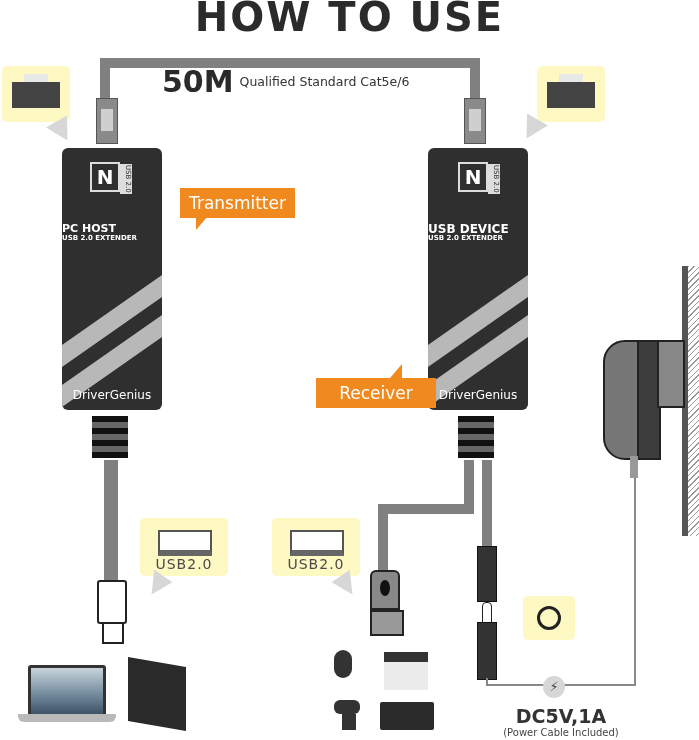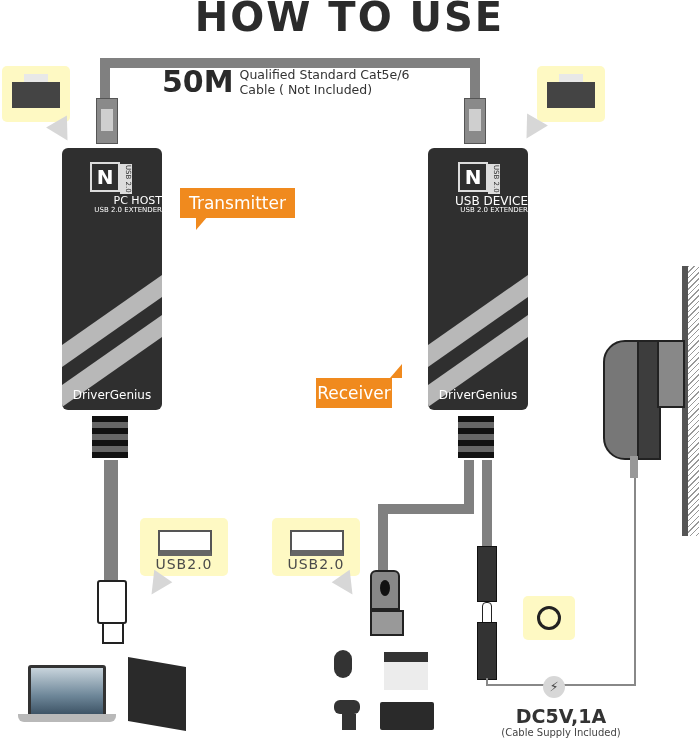--- a/index.html
+++ b/index.html
@@ -6,21 +6,21 @@
   body{width:699px;height:740px;position:relative;overflow:hidden;font-family:"DejaVu Sans",sans-serif;}
   .abs{position:absolute;}
   .title{left:0;top:-6px;width:699px;text-align:center;font-size:40px;font-weight:bold;letter-spacing:2px;color:#2b2b2b;}
   .cable{background:#808080;position:absolute;}
   .bigm{font-weight:bold;font-size:30px;color:#2a2a2a;}
   .small{font-size:12.5px;color:#333;line-height:15px;}
   .device{position:absolute;background:#2f2f2f;border-radius:6px;overflow:hidden;}
   .stripe{position:absolute;background:#b8b8b8;width:260px;height:18px;transform:rotate(-35deg);}
   .nlogo{position:absolute;width:26px;height:26px;border:2px solid #ddd;color:#fff;font-size:20px;font-weight:bold;text-align:center;line-height:26px;}
   .usbv{position:absolute;width:12px;height:30px;background:#ddd;color:#2f2f2f;font-size:7px;writing-mode:vertical-rl;text-align:center;}
-  .dlabel{position:absolute;width:100%;text-align:right;color:#fff;font-weight:normal;}
+  .dlabel{position:absolute;width:100%;text-align:left;color:#fff;font-weight:bold;margin-top:28px;}
   .brand{position:absolute;width:100%;text-align:center;color:#fff;font-size:12px;}
   .strain{position:absolute;}
   .strain div{height:6px;}
   .orange{position:absolute;background:#f08a1e;color:#fff;font-size:17px;text-align:center;}
   .bubble{position:absolute;background:#fef9c3;border-radius:5px;}
   .usbtext{position:absolute;width:100%;text-align:center;font-size:14px;color:#4a4a4a;letter-spacing:1px;}
   .rj{position:absolute;background:#444;}
 </style>
 </head>
 <body>
@@ -28,21 +28,20 @@
 <div class="abs title">HOW TO USE</div>
 
 <div class="cable" style="left:100px;top:58px;width:380px;height:10px;"></div>
 <div class="cable" style="left:100px;top:58px;width:10px;height:44px;"></div>
 <div class="cable" style="left:470px;top:58px;width:10px;height:44px;"></div>
 
 <div class="abs" style="left:162px;top:64px;display:flex;align-items:center;gap:6px;">
   <span class="bigm">50M</span>
   <div class="small">
     <div>Qualified Standard Cat5e/6</div>
-    <div>Cable ( Not Included)</div>
   </div>
 </div>
 
 <div class="abs" style="left:96px;top:98px;width:20px;height:44px;background:#8a8a8a;border:1px solid #555;">
   <div style="margin:10px 4px;height:22px;background:#cfcfcf;"></div>
 </div>
 <div class="abs" style="left:464px;top:98px;width:20px;height:44px;background:#8a8a8a;border:1px solid #555;">
   <div style="margin:10px 4px;height:22px;background:#cfcfcf;"></div>
 </div>
 
@@ -92,21 +91,21 @@
     <div style="background:#111;"></div>
     <div style="background:#666;"></div>
     <div style="background:#111;"></div>
     <div style="background:#666;"></div>
     <div style="background:#111;"></div>
 </div>
 
 <div class="orange" style="left:180px;top:188px;width:115px;height:30px;line-height:30px;">Transmitter</div>
 <div class="abs" style="left:196px;top:216px;border-left:0 solid transparent;border-right:12px solid transparent;border-top:14px solid #f08a1e;"></div>
 
-<div class="orange" style="left:316px;top:378px;width:76px;height:30px;line-height:30px;">Receiver</div>
+<div class="orange" style="left:316px;top:378px;width:120px;height:30px;line-height:30px;">Receiver</div>
 <div class="abs" style="left:390px;top:364px;border-left:12px solid transparent;border-bottom:14px solid #f08a1e;"></div>
 
 <div class="cable" style="left:104px;top:460px;width:14px;height:120px;"></div>
 <div class="abs" style="left:97px;top:580px;width:26px;height:40px;background:#fff;border:2px solid #222;border-radius:3px;"></div>
 <div class="abs" style="left:102px;top:622px;width:18px;height:20px;border:2px solid #222;border-top:0;"></div>
 
 <div class="bubble" style="left:140px;top:518px;width:88px;height:58px;">
   <div style="position:absolute;left:18px;top:12px;width:50px;height:18px;background:#fff;border:2px solid #555;border-bottom:6px solid #666;"></div>
   <div class="usbtext" style="top:38px;">USB2.0</div>
 </div>
@@ -134,21 +133,21 @@
 <div class="abs" style="left:486px;top:684px;width:150px;height:2px;background:#888;"></div>
 <div class="abs" style="left:634px;top:478px;width:2px;height:208px;background:#888;"></div>
 
 <div class="bubble" style="left:523px;top:596px;width:52px;height:44px;">
   <div style="position:absolute;left:14px;top:10px;width:18px;height:18px;border:3px solid #222;border-radius:50%;"></div>
 </div>
 
 <div class="abs" style="left:543px;top:676px;width:22px;height:22px;border-radius:50%;background:#d7d7d7;text-align:center;line-height:22px;font-size:13px;color:#444;">⚡</div>
 
 <div class="abs" style="left:486px;top:705px;width:150px;text-align:center;font-size:19px;font-weight:bold;color:#333;">DC5V,1A</div>
-<div class="abs" style="left:486px;top:727px;width:150px;text-align:center;font-size:10px;color:#444;">(Cable Supply Included)</div>
+<div class="abs" style="left:486px;top:727px;width:150px;text-align:center;font-size:10px;color:#444;">(Power Cable Included)</div>
 
 <div class="abs" style="left:682px;top:266px;width:6px;height:270px;background:#555;"></div>
 <div class="abs" style="left:688px;top:266px;width:11px;height:270px;background:repeating-linear-gradient(135deg,#999 0 1px,#fff 1px 4px);"></div>
 <div class="abs" style="left:603px;top:340px;width:34px;height:116px;background:#777;border:2px solid #222;border-radius:22px 0 0 22px;"></div>
 <div class="abs" style="left:637px;top:340px;width:20px;height:116px;background:#3d3d3d;border:2px solid #222;"></div>
 <div class="abs" style="left:657px;top:340px;width:24px;height:64px;background:#888;border:2px solid #222;"></div>
 <div class="abs" style="left:630px;top:456px;width:8px;height:22px;background:#999;"></div>
 
 <div class="abs" style="left:28px;top:665px;width:72px;height:46px;background:linear-gradient(180deg,#c8d4dc,#6e8799 60%,#3e5466);border:3px solid #333;border-radius:3px;"></div>
 <div class="abs" style="left:18px;top:714px;width:98px;height:8px;background:#b9b9b9;border-radius:0 0 6px 6px;"></div>

